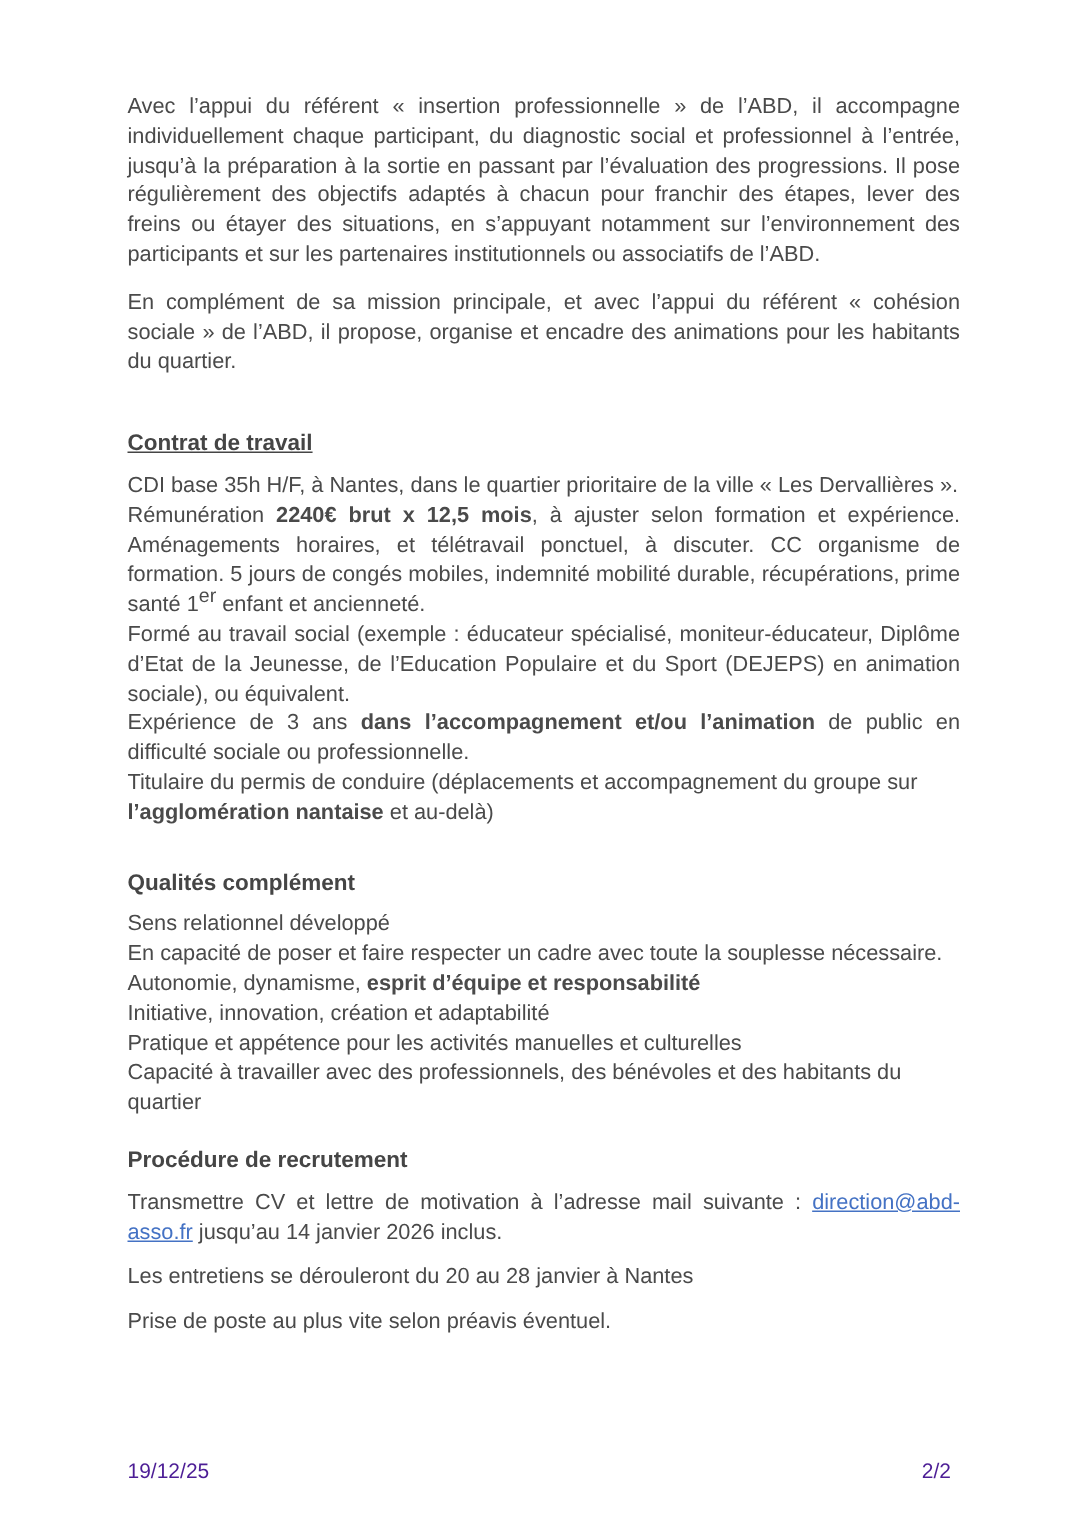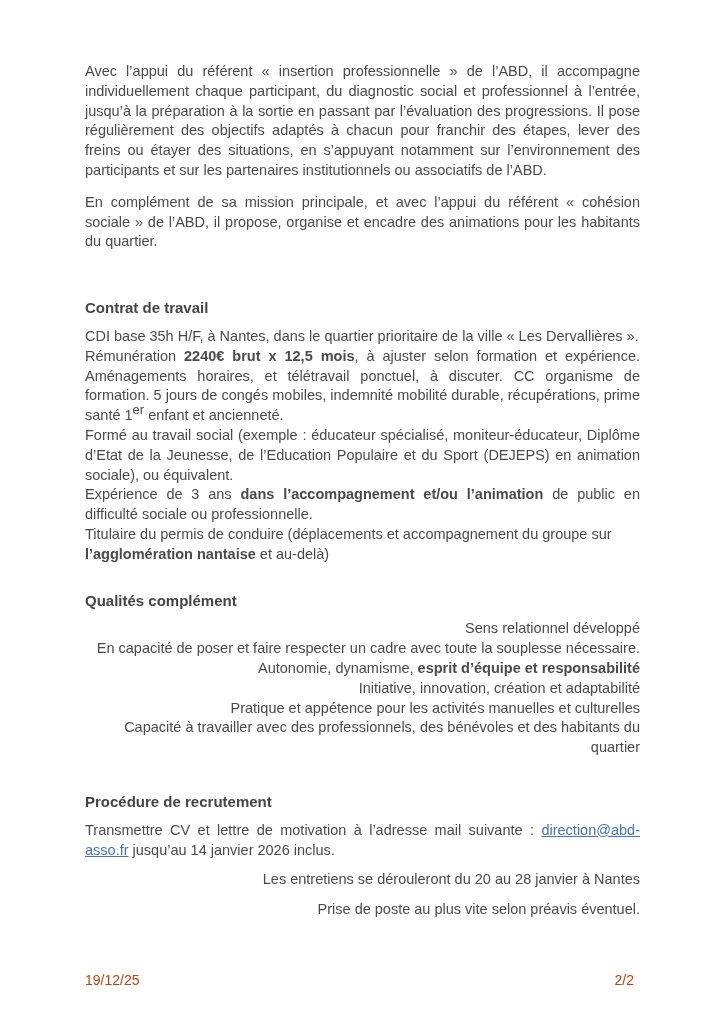--- a/index.html
+++ b/index.html
@@ -23,54 +23,54 @@
     font-size:14.5px;
     line-height:19.8px;
     color:var(--text-color);
   }
   .content{
     position:absolute;
     top:62px;
     left:85px;
     right:84px;
   }
-  p{margin:0;text-align:right;}
+  p{margin:0;}
   .justify{text-align:justify;}
   .p-intro-1{margin-bottom:12px;}
   .section-heading{
     font-size:15px;
     font-weight:bold;
     color:#454545;
     margin:0 0 9px 0;
   }
-  .h-contrat{margin-top:46px;}
+  .h-contrat{margin-top:34px;text-decoration:underline;}
   .h-profil{margin-top:24px;}
   .h-qualites{margin-top:26px;}
-  .h-procedure{margin-top:34px;}
+  .h-procedure{margin-top:18px;}
   .seg-b{font-weight:bold;}
   sup{
     font-size:13px;
     line-height:0;
     vertical-align:super;
   }
   a.doc-link{
     color:var(--link-color);
     text-decoration:underline;
     cursor:pointer;
   }
   .proc-p{margin-bottom:10px;}
   .footer{
     position:absolute;
     left:85px;
     right:90px;
     top:971px;
     display:flex;
     justify-content:space-between;
     font-size:14px;
-    color:#c2410c;
+    color:#4c1d95;
   }
 </style>
 </head>
 <body>
 
 <div class="page">
   <div class="content">
 
     <p class="justify p-intro-1"><span>Avec l’appui du référent « insertion professionnelle » de l’ABD, il accompagne individuellement chaque participant, du diagnostic social et professionnel à l’entrée, jusqu’à la préparation à la sortie en passant par l’évaluation des progressions. Il pose régulièrement des objectifs adaptés à chacun pour franchir des étapes, lever des freins ou étayer des situations, en s’appuyant notamment sur l’environnement des participants et sur les partenaires institutionnels ou associatifs de l’ABD.</span></p>
 

